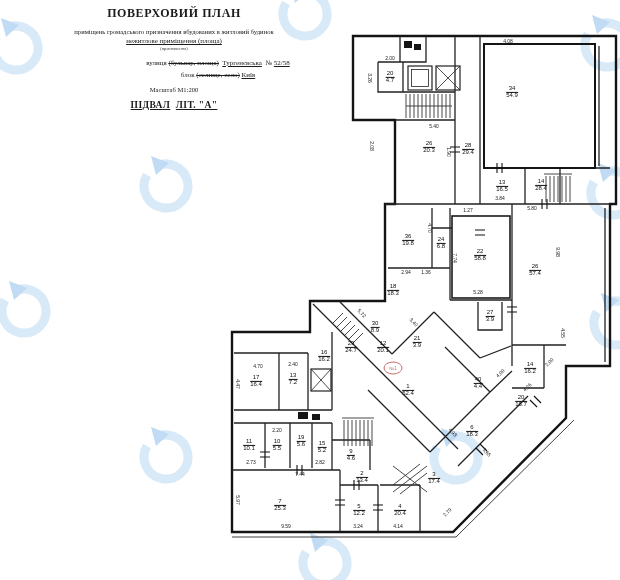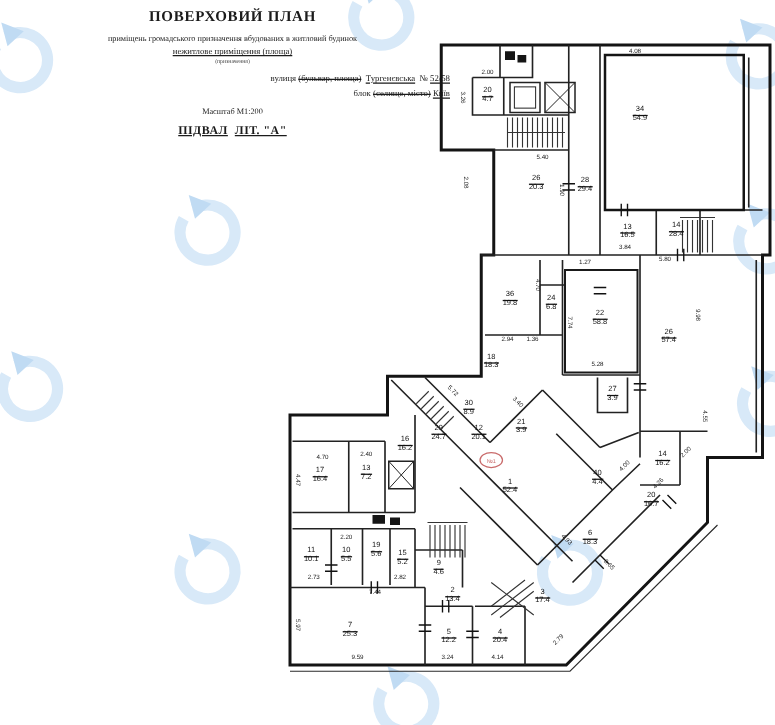--- a/index.html
+++ b/index.html
@@ -1,26 +1,26 @@
 <!DOCTYPE html>
 <html><head>
 <meta charset="utf-8">
 <style>
   html,body{margin:0;padding:0}
   body{
     width:620px;height:580px;position:relative;background:#ffffff;
     font-family:"Liberation Serif",serif;overflow:hidden;color:#1b1b1b;
   }
   #plan-svg{position:absolute;left:0;top:0;z-index:1}
-  .header{position:absolute;left:12px;top:0;width:348px;z-index:2;text-align:center}
+  .header{position:absolute;left:0;top:0;width:348px;z-index:2;text-align:center}
   .title{font-size:12px;font-weight:bold;letter-spacing:.6px;margin-top:6px}
   .sub1{font-size:6.6px;margin-top:7px;white-space:nowrap}
   .sub2{font-size:7px;text-decoration:underline;margin-top:2px}
   .note{font-size:4.6px;margin-top:1px;color:#444}
-  .addr{font-size:7px;text-align:right;margin:7px 0 0 88px;line-height:1.65;white-space:nowrap}
+  .addr{font-size:7px;text-align:center;margin:7px 0 0 88px;line-height:1.65;white-space:nowrap}
   .strike{text-decoration:line-through}
   .uline{text-decoration:underline}
   .scale-line{font-size:6.6px;margin-top:5px}
   .floor-line{font-size:9.5px;font-weight:bold;margin-top:7px;letter-spacing:.4px}
   #labels-layer{position:absolute;inset:0;z-index:3;pointer-events:none}
   .room-label{
     position:absolute;transform:translate(-50%,-50%);text-align:center;
     font-size:6px;line-height:5.6px;color:#111;
     font-family:"Liberation Sans",sans-serif;white-space:nowrap;
   }
@@ -124,21 +124,21 @@
   <div class="addr">
     <div>
       <span>вулиця</span>
       <span class="strike">(бульвар, площа)</span>&nbsp;
       <span class="uline">Тургенєвська</span>&nbsp;
       <span>№</span>
       <span class="uline">52/58</span>
     </div>
     <div>
       <span>блок</span>
-      <span class="strike">(селище, місто)</span>
+      <span class="strike">(селище, село)</span>
       <span class="uline">Київ</span>
     </div>
   </div>
   <div class="scale-line">Масштаб М1:200</div>
   <div class="floor-line">
     <span class="uline">ПІДВАЛ</span>&nbsp;&nbsp;<span class="uline">ЛІТ. "А"</span>
   </div>
 </div>
 
 <div id="labels-layer">

